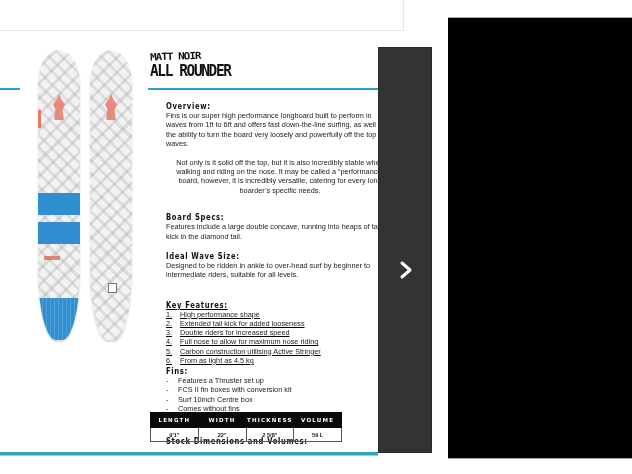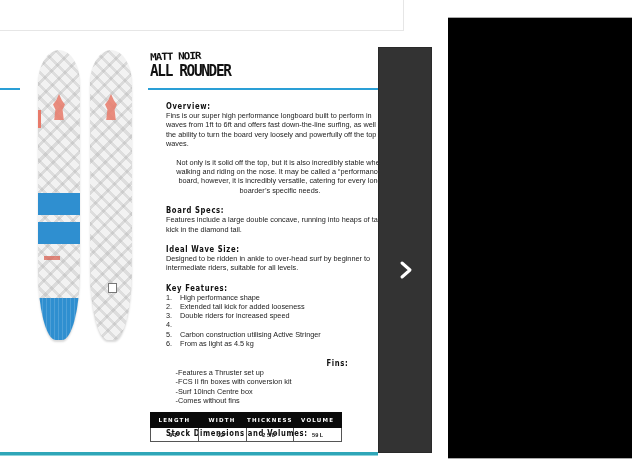--- a/index.html
+++ b/index.html
@@ -81,60 +81,61 @@
   </div>
   <div class="rule"></div>
 
   <div style="position:absolute; left:16px; top:52px; width:228px;">
     <div class="section">
       <p class="h">Overview:</p>
       <p class="p">Fins is our super high performance longboard built to perform in waves from 1ft to 6ft and offers fast down-the-line surfing, as well as the ability to turn the board very loosely and powerfully off the top of waves.</p>
       <p class="p" style="margin-top:9px;text-align:center;">Not only is it solid off the top, but it is also incredibly stable when walking and riding on the nose. It may be called a “performance” board, however, it is incredibly versatile, catering for every long boarder’s specific needs.</p>
     </div>
 
-    <div class="section" style="margin-top:9px;">
+    <div class="section" style="margin-top:16px;">
       <p class="h">Board Specs:</p>
       <p class="p">Features include a large double concave, running into heaps of tail kick in the diamond tail.</p>
     </div>
 
     <div class="section" style="margin-top:9px;">
       <p class="h">Ideal Wave Size:</p>
       <p class="p">Designed to be ridden in ankle to over-head surf by beginner to intermediate riders, suitable for all levels.</p>
     </div>
 
-    <div class="section" style="margin-top:9px;">
+    <div class="section" style="margin-top:19px;text-decoration:underline;">
       <p class="h">Key Features:</p>
       <ol class="list">
         <li>
             <span class="num">1.</span>
             <span>High performance shape</span>
           </li>
         <li>
             <span class="num">2.</span>
             <span>Extended tail kick for added looseness</span>
           </li>
         <li>
             <span class="num">3.</span>
             <span>Double riders for increased speed</span>
           </li>
         <li>
             <span class="num">4.</span>
+            <span>Full nose to allow for maximum nose riding</span>
           </li>
         <li>
             <span class="num">5.</span>
             <span>Carbon construction utilising Active Stringer</span>
           </li>
         <li>
             <span class="num">6.</span>
             <span>From as light as 4.5 kg</span>
           </li>
       </ol>
     </div>
 
-    <div class="section" style="margin-top:9px;text-align:right;">
+    <div class="section" style="">
       <p class="h">Fins:</p>
       <ul class="list">
         <li>
             <span class="dash">-</span>
             <span>Features a Thruster set up</span>
           </li>
         <li>
             <span class="dash">-</span>
             <span>FCS II fin boxes with conversion kit</span>
           </li>

